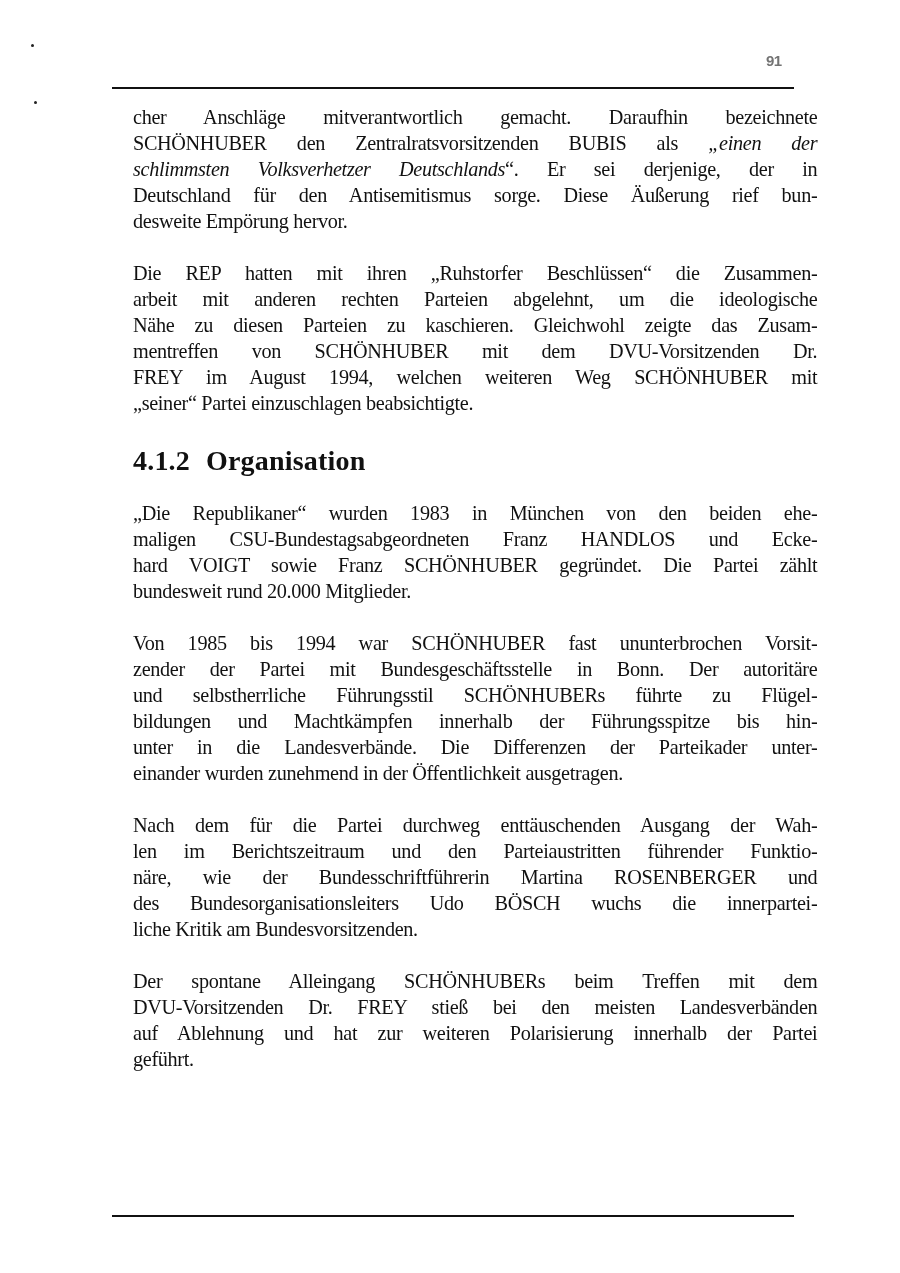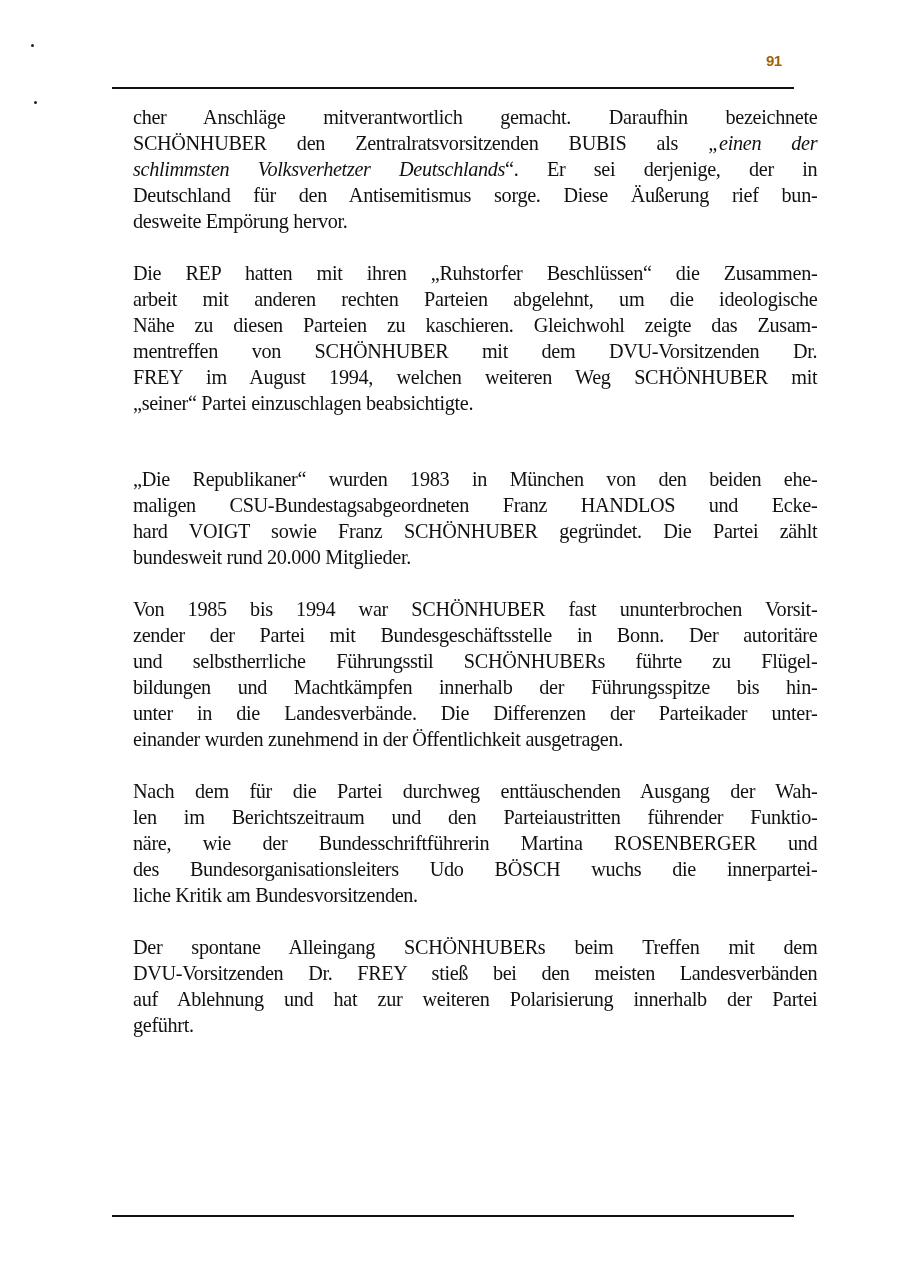--- a/index.html
+++ b/index.html
@@ -23,21 +23,21 @@
       border-radius: 50%;
     }
     .page-number {
       position: absolute;
       top: 52px;
       left: 766px;
       font-family: "Liberation Sans", "DejaVu Sans", sans-serif;
       font-weight: bold;
       font-size: 15px;
       letter-spacing: -0.5px;
-      color: #a16207;
+      color: #737373;
     }
     .rule {
       position: absolute;
       left: 112px;
       width: 682px;
       height: 2px;
       background: #111;
     }
     .rule.header { top: 87px; }
     .rule.footer { top: 1215px; }
@@ -107,20 +107,23 @@
     <span class="line">Die REP hatten mit ihren „Ruhstorfer Beschlüssen“ die Zusammen-</span>
     <span class="line">arbeit mit anderen rechten Parteien abgelehnt, um die ideologische</span>
     <span class="line">Nähe zu diesen Parteien zu kaschieren. Gleichwohl zeigte das Zusam-</span>
     <span class="line">mentreffen von SCHÖNHUBER mit dem DVU-Vorsitzenden Dr.</span>
     <span class="line">FREY im August 1994, welchen weiteren Weg SCHÖNHUBER mit</span>
     <span class="line last">„seiner“ Partei einzuschlagen beabsichtigte.</span>
   </p>
 
   <div style="height:28px"></div>
 
+  <h2 class="heading">
+    <span class="num">4.1.2</span><span>Organisation</span>
+  </h2>
 
   <div style="height:22px"></div>
 
   <p class="para">
     <span class="line">„Die Republikaner“ wurden 1983 in München von den beiden ehe-</span>
     <span class="line">maligen CSU-Bundestagsabgeordneten Franz HANDLOS und Ecke-</span>
     <span class="line">hard VOIGT sowie Franz SCHÖNHUBER gegründet. Die Partei zählt</span>
     <span class="line last">bundesweit rund 20.000 Mitglieder.</span>
   </p>
 

